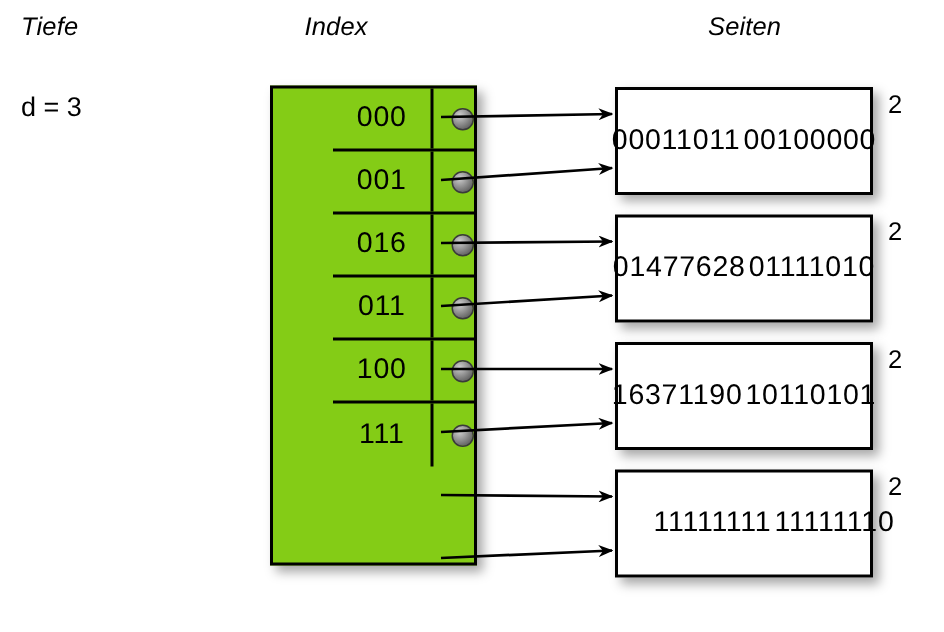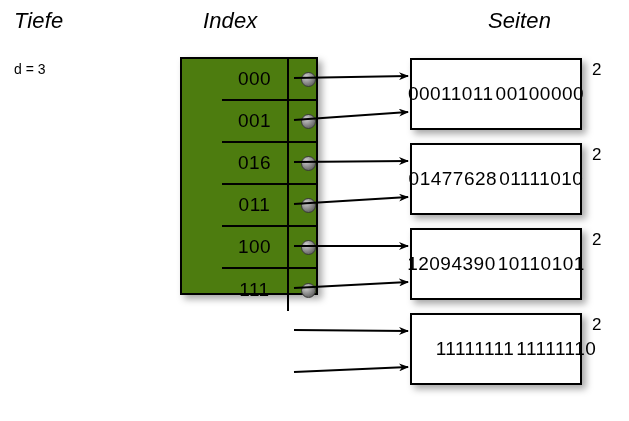--- a/index.html
+++ b/index.html
@@ -20,48 +20,48 @@
     position: absolute;
     left: 0; top: 0;
     width: 629px;
     height: 421px;
   }
 
   
   .col-header {
     position: absolute;
     font-style: italic;
-    font-size: 22px;
+    font-size: 17px;
     font-weight: 500;
     letter-spacing: 0.1px;
     white-space: nowrap;
   }
   #hdr-tiefe  { left: 14px;  top: 8px; }
   #hdr-index  { left: 203px; top: 8px; }
-  #hdr-seiten { left: 488px; top: 8px; }
+  #hdr-seiten { left: 472px; top: 8px; }
 
   .depth-note {
     position: absolute;
     left: 14px;
     top: 61px;
-    font-size: 14px;
+    font-size: 18px;
     font-style: normal;
     white-space: nowrap;
   }
 
   
   .index-table {
     position: absolute;
     left: 180px;
     top: 57px;
     width: 138px;
-    height: 238px;
+    height: 320px;
     border: 2px solid #000;
     box-sizing: border-box;
-    background: #4d7c0f;
+    background: #84cc16;
     box-shadow: 4px 4px 7px rgba(0,0,0,0.35);
     padding-left: 40px;
   }
   .index-row {
     position: relative;
     height: 42px;
     box-sizing: border-box;
     border-bottom: 2px solid #000;
     display: flex;
     align-items: stretch;
@@ -187,21 +187,21 @@
         <div class="page-line">00011011</div>
         <div class="page-line">00100000</div>
       </div>
       <div class="page-count" style="top: 60px;">2</div>
       <div class="page-box" style="top: 143px;">
         <div class="page-line">01477628</div>
         <div class="page-line">01111010</div>
       </div>
       <div class="page-count" style="top: 145px;">2</div>
       <div class="page-box" style="top: 228px;">
-        <div class="page-line">12094390</div>
+        <div class="page-line">16371190</div>
         <div class="page-line">10110101</div>
       </div>
       <div class="page-count" style="top: 230px;">2</div>
       <div class="page-box" style="top: 313px; padding-left: 40px;">
         <div class="page-line">11111111</div>
         <div class="page-line">11111110</div>
       </div>
       <div class="page-count" style="top: 315px;">2</div>
     </div>
 

